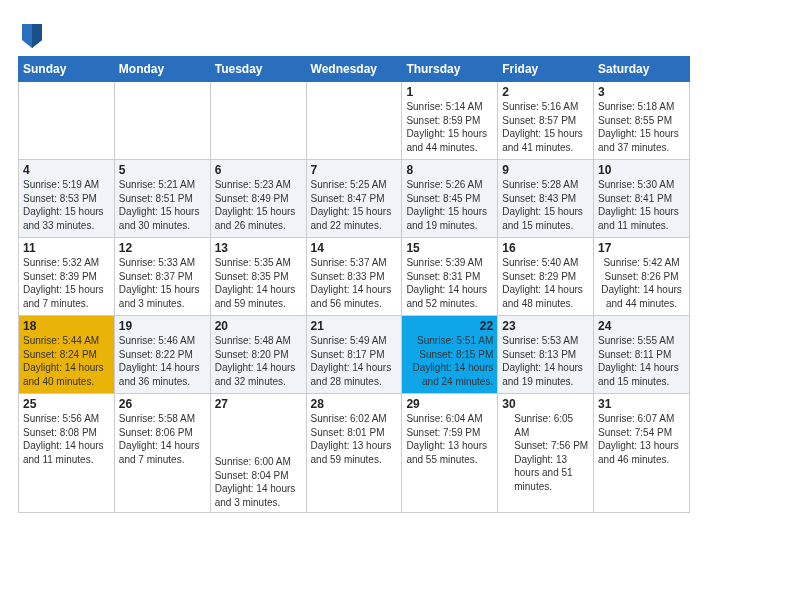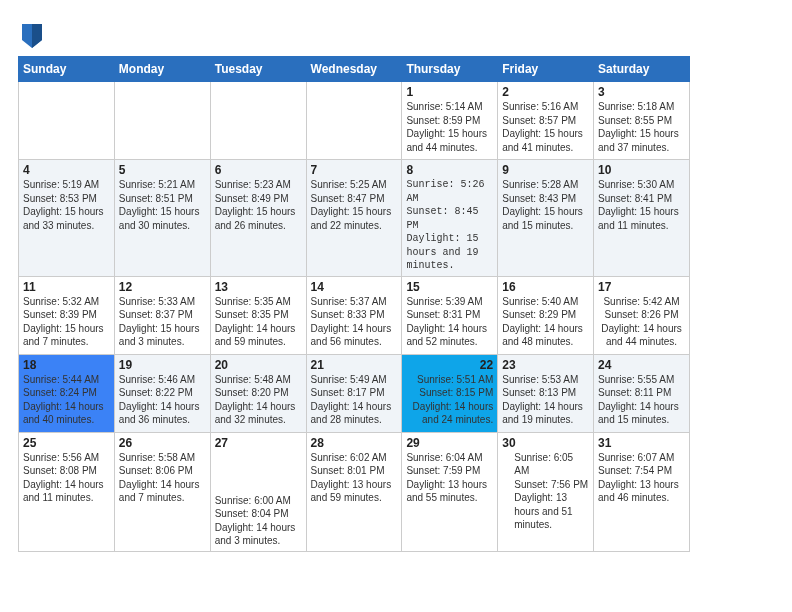--- a/index.html
+++ b/index.html
@@ -174,21 +174,21 @@
 Daylight: 15 hours and 26 minutes.</div>
           </td>
           <td style="background: rgb(240, 244, 248);">
             <span class="day-num">7</span>
             <div class="cell-content" style="white-space: pre-line;">Sunrise: 5:25 AM
 Sunset: 8:47 PM
 Daylight: 15 hours and 22 minutes.</div>
           </td>
           <td style="background: rgb(240, 244, 248);">
             <span class="day-num">8</span>
-            <div class="cell-content" style="white-space: pre-line; font-family: Liberation Mono, monospace;">Sunrise: 5:26 AM
+            <div class="cell-content" style="white-space: pre-line;">Sunrise: 5:26 AM
 Sunset: 8:45 PM
 Daylight: 15 hours and 19 minutes.</div>
           </td>
           <td style="background: rgb(240, 244, 248);">
             <span class="day-num">9</span>
             <div class="cell-content" style="white-space: pre-line;">Sunrise: 5:28 AM
 Sunset: 8:43 PM
 Daylight: 15 hours and 15 minutes.</div>
           </td>
           <td style="background: rgb(240, 244, 248);">
@@ -236,21 +236,21 @@
 Daylight: 14 hours and 48 minutes.</div>
           </td>
           <td>
             <span class="day-num">17</span>
             <div class="cell-content" style="white-space: pre-line; text-align: center;">Sunrise: 5:42 AM
 Sunset: 8:26 PM
 Daylight: 14 hours and 44 minutes.</div>
           </td>
         </tr>
         <tr>
-          <td style="background: #3b82f6;">
+          <td style="background: #eab308;">
             <span class="day-num">18</span>
             <div class="cell-content" style="white-space: pre-line;">Sunrise: 5:44 AM
 Sunset: 8:24 PM
 Daylight: 14 hours and 40 minutes.</div>
           </td>
           <td style="background: rgb(240, 244, 248);">
             <span class="day-num">19</span>
             <div class="cell-content" style="white-space: pre-line;">Sunrise: 5:46 AM
 Sunset: 8:22 PM
 Daylight: 14 hours and 36 minutes.</div>

